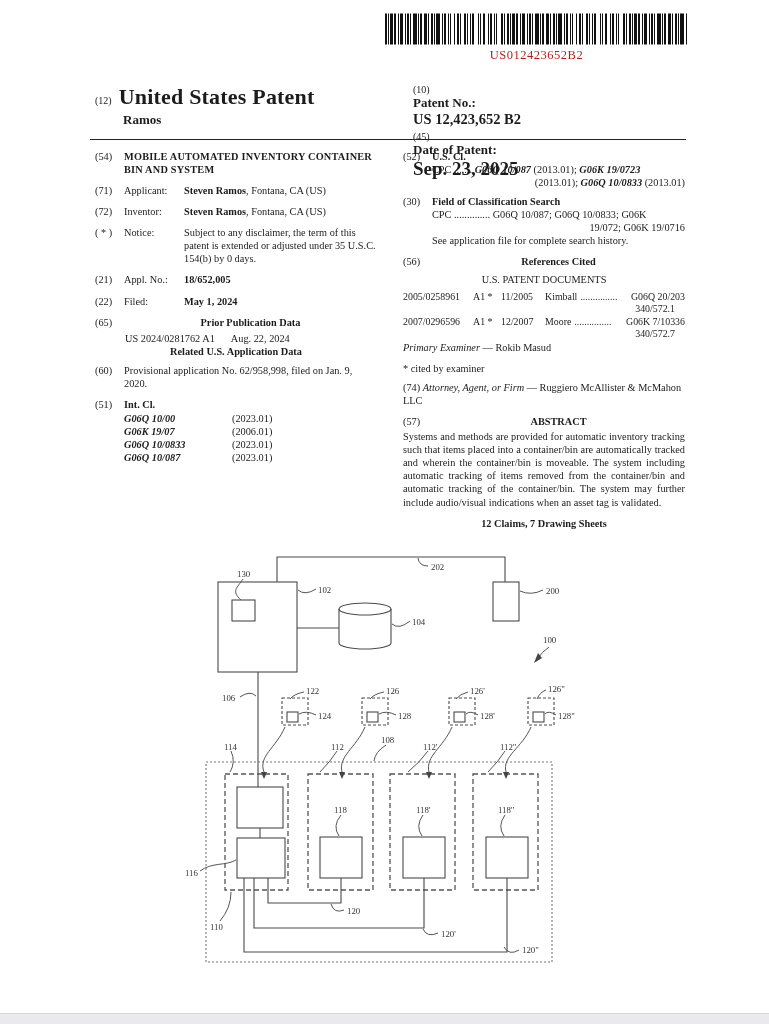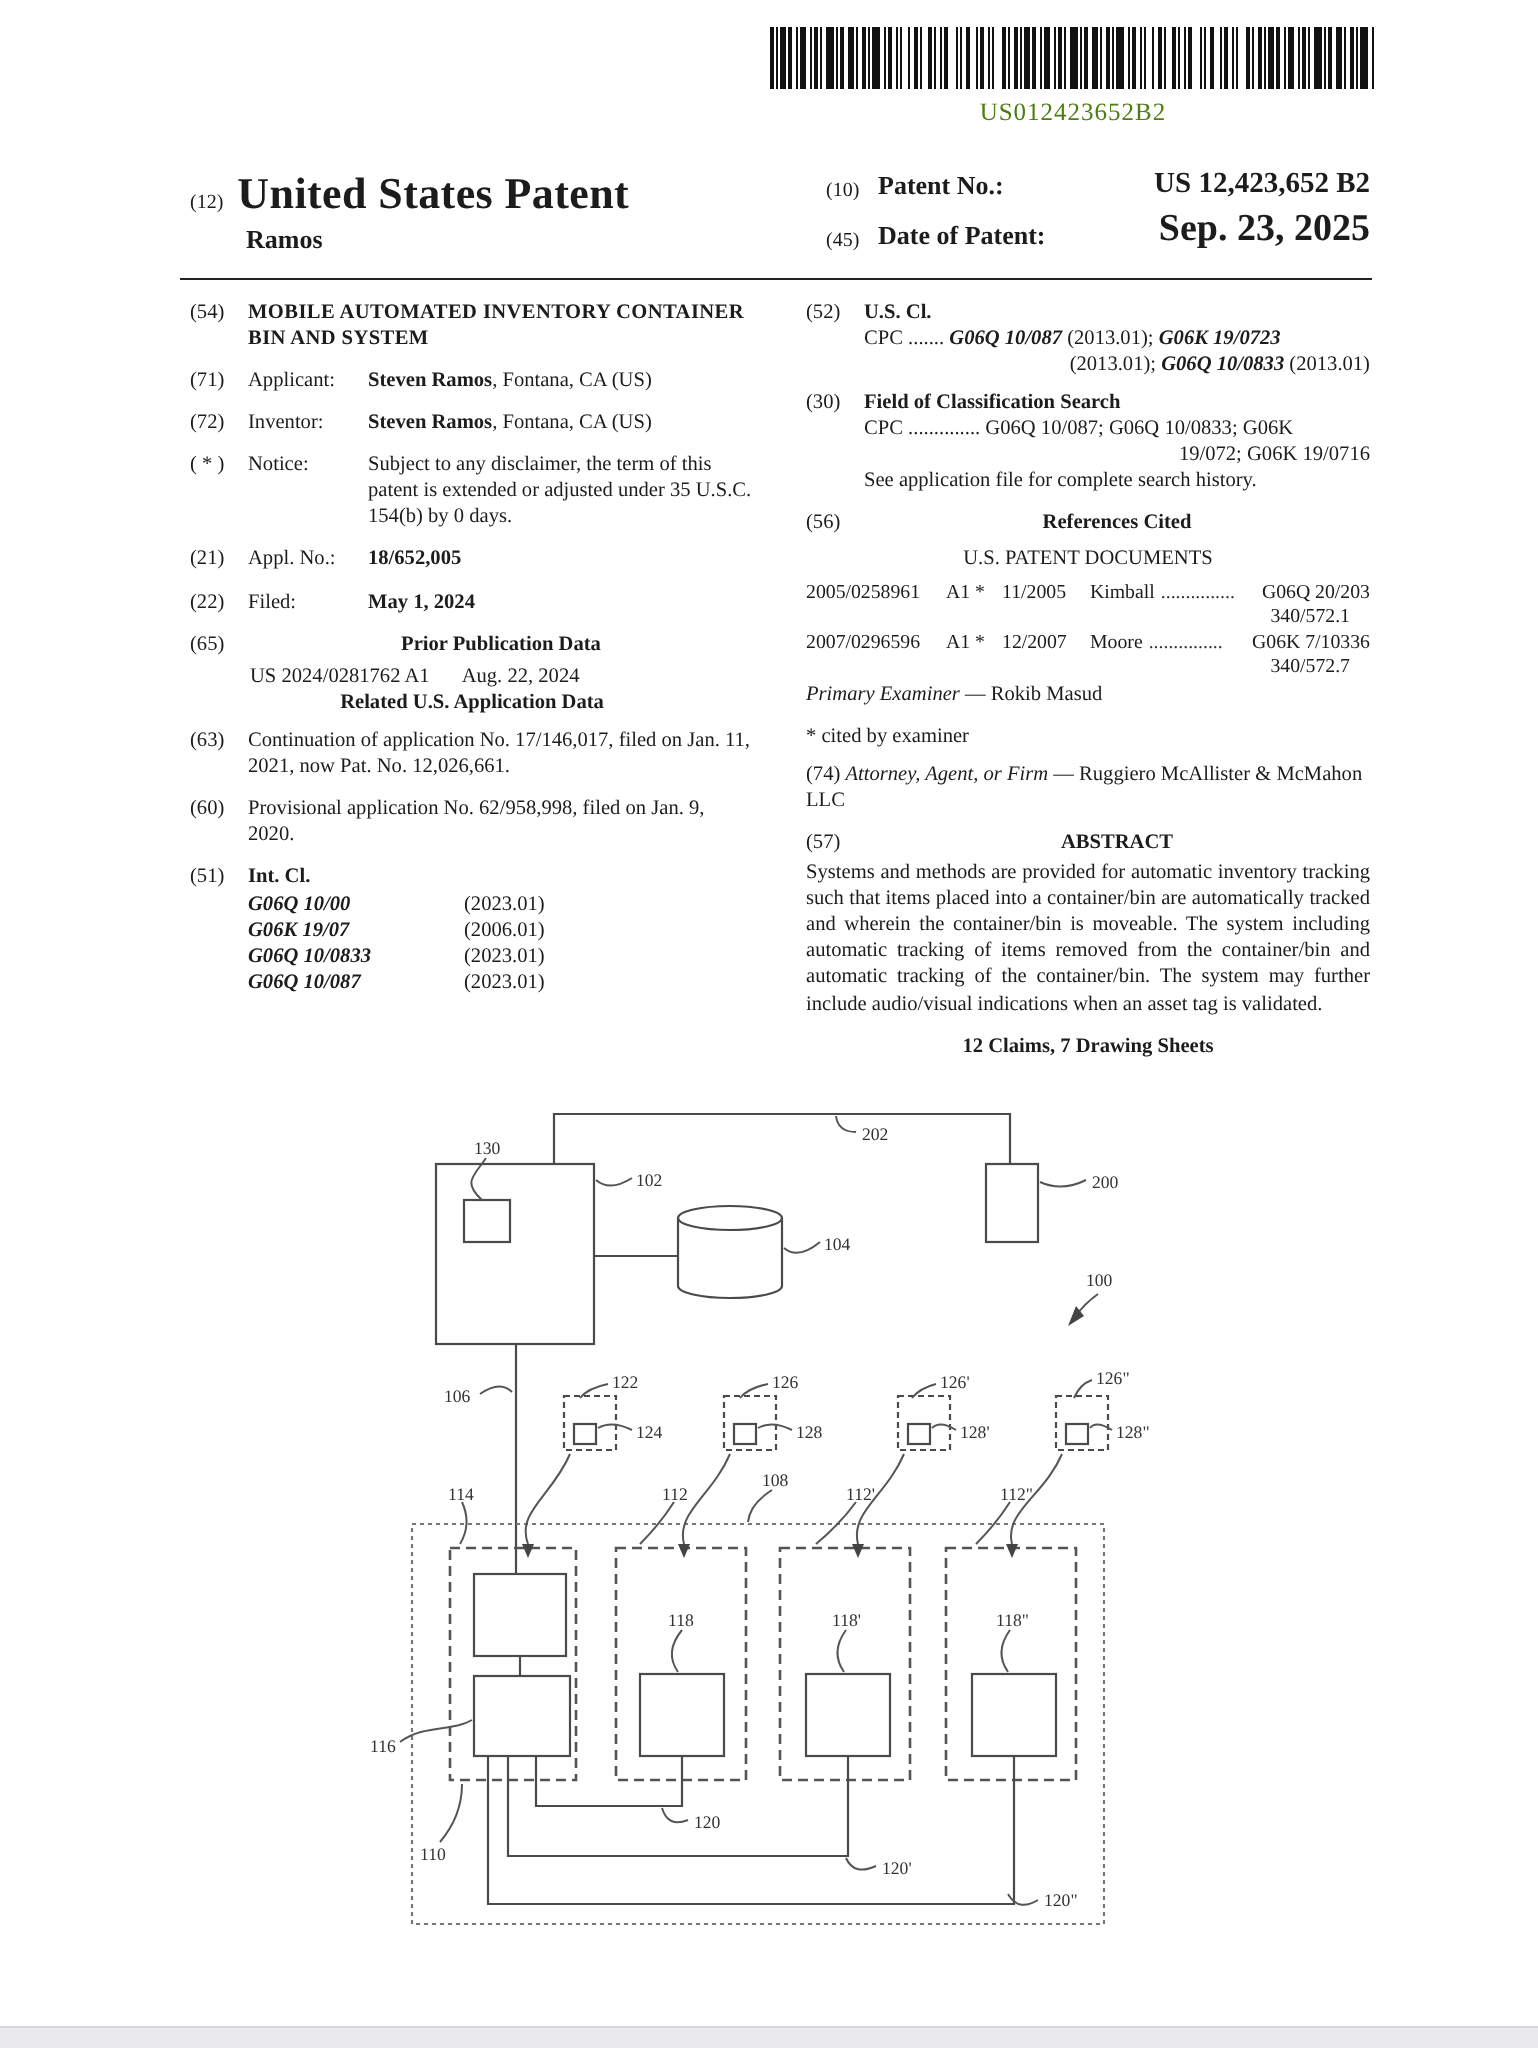--- a/index.html
+++ b/index.html
@@ -2,28 +2,28 @@
 <html><head>
 <meta charset="utf-8">
 <style>
   html,body{margin:0;padding:0;}
   body{
     width:769px;height:1024px;background:#ffffff;position:relative;overflow:hidden;
     font-family:"Liberation Serif","DejaVu Serif",serif;color:#1c1c1c;
     -webkit-font-smoothing:antialiased;
   }
   .barcode-wrap{position:absolute;top:13px;left:385px;width:303px;text-align:center;}
-  .barcode-text{font-size:12.5px;letter-spacing:.5px;margin-top:-2px;color:#4d7c0f;}
+  .barcode-text{font-size:12.5px;letter-spacing:.5px;margin-top:-2px;color:#b91c1c;}
   .hdr{position:absolute;top:84px;left:95px;right:84px;display:flex;justify-content:space-between;}
   .hdr-left .t-row{display:flex;align-items:baseline;gap:7px;}
   .paren{font-size:10px;}
   .us-title{font-size:22px;font-weight:bold;letter-spacing:.2px;}
   .hdr-surname{font-size:13px;font-weight:bold;margin:2px 0 0 28px;}
   .hdr-right{width:272px;font-size:12px;}
-  .hdr-right .r-row{display:flex;align-items:flex-end;margin-bottom:3px;}
+  .hdr-right .r-row{display:flex;align-items:flex-start;margin-bottom:3px;flex-direction:column;}
   .hdr-right .paren{width:26px;flex:none;}
   .r-lab{font-weight:bold;font-size:13px;flex:none;}
   .r-val{font-weight:bold;font-size:14.5px;flex:1;text-align:right;white-space:nowrap;}
   .rule{position:absolute;top:139px;left:90px;right:83px;border-top:1.7px solid #222;}
   .cols{position:absolute;top:150px;left:95px;right:84px;display:flex;gap:26px;
         font-size:10.3px;line-height:1.27;}
   .col{flex:1;min-width:0;}
   .fr{display:flex;margin-bottom:8px;}
   .fnum{width:29px;flex:none;}
   .flab{width:60px;flex:none;}
@@ -121,24 +121,20 @@
     <div class="fr" style="margin-bottom:3px">
       <span class="fnum">(65)</span>
       <span class="fbody ctr sec-head">Prior Publication Data</span>
     </div>
     <div class="publine">
       <span>US 2024/0281762 A1</span>
       <span>Aug. 22, 2024</span>
     </div>
     <div class="ctr sec-head" style="margin-bottom:6px">Related U.S. Application Data</div>
     <div class="fr">
-      <span class="fnum">(63)</span>
-      <span class="fbody">Continuation of application No. 17/146,017, filed on Jan. 11, 2021, now Pat. No. 12,026,661.</span>
-    </div>
-    <div class="fr">
       <span class="fnum">(60)</span>
       <span class="fbody">Provisional application No. 62/958,998, filed on Jan. 9, 2020.</span>
     </div>
     <div class="fr" style="margin-bottom:1px">
       <span class="fnum">(51)</span>
       <span class="fbody b">Int. Cl.</span>
     </div>
     <div style="margin-left:29px">
       <div class="intcl-row">
         <span class="intcl-code bi">G06Q 10/00</span>

